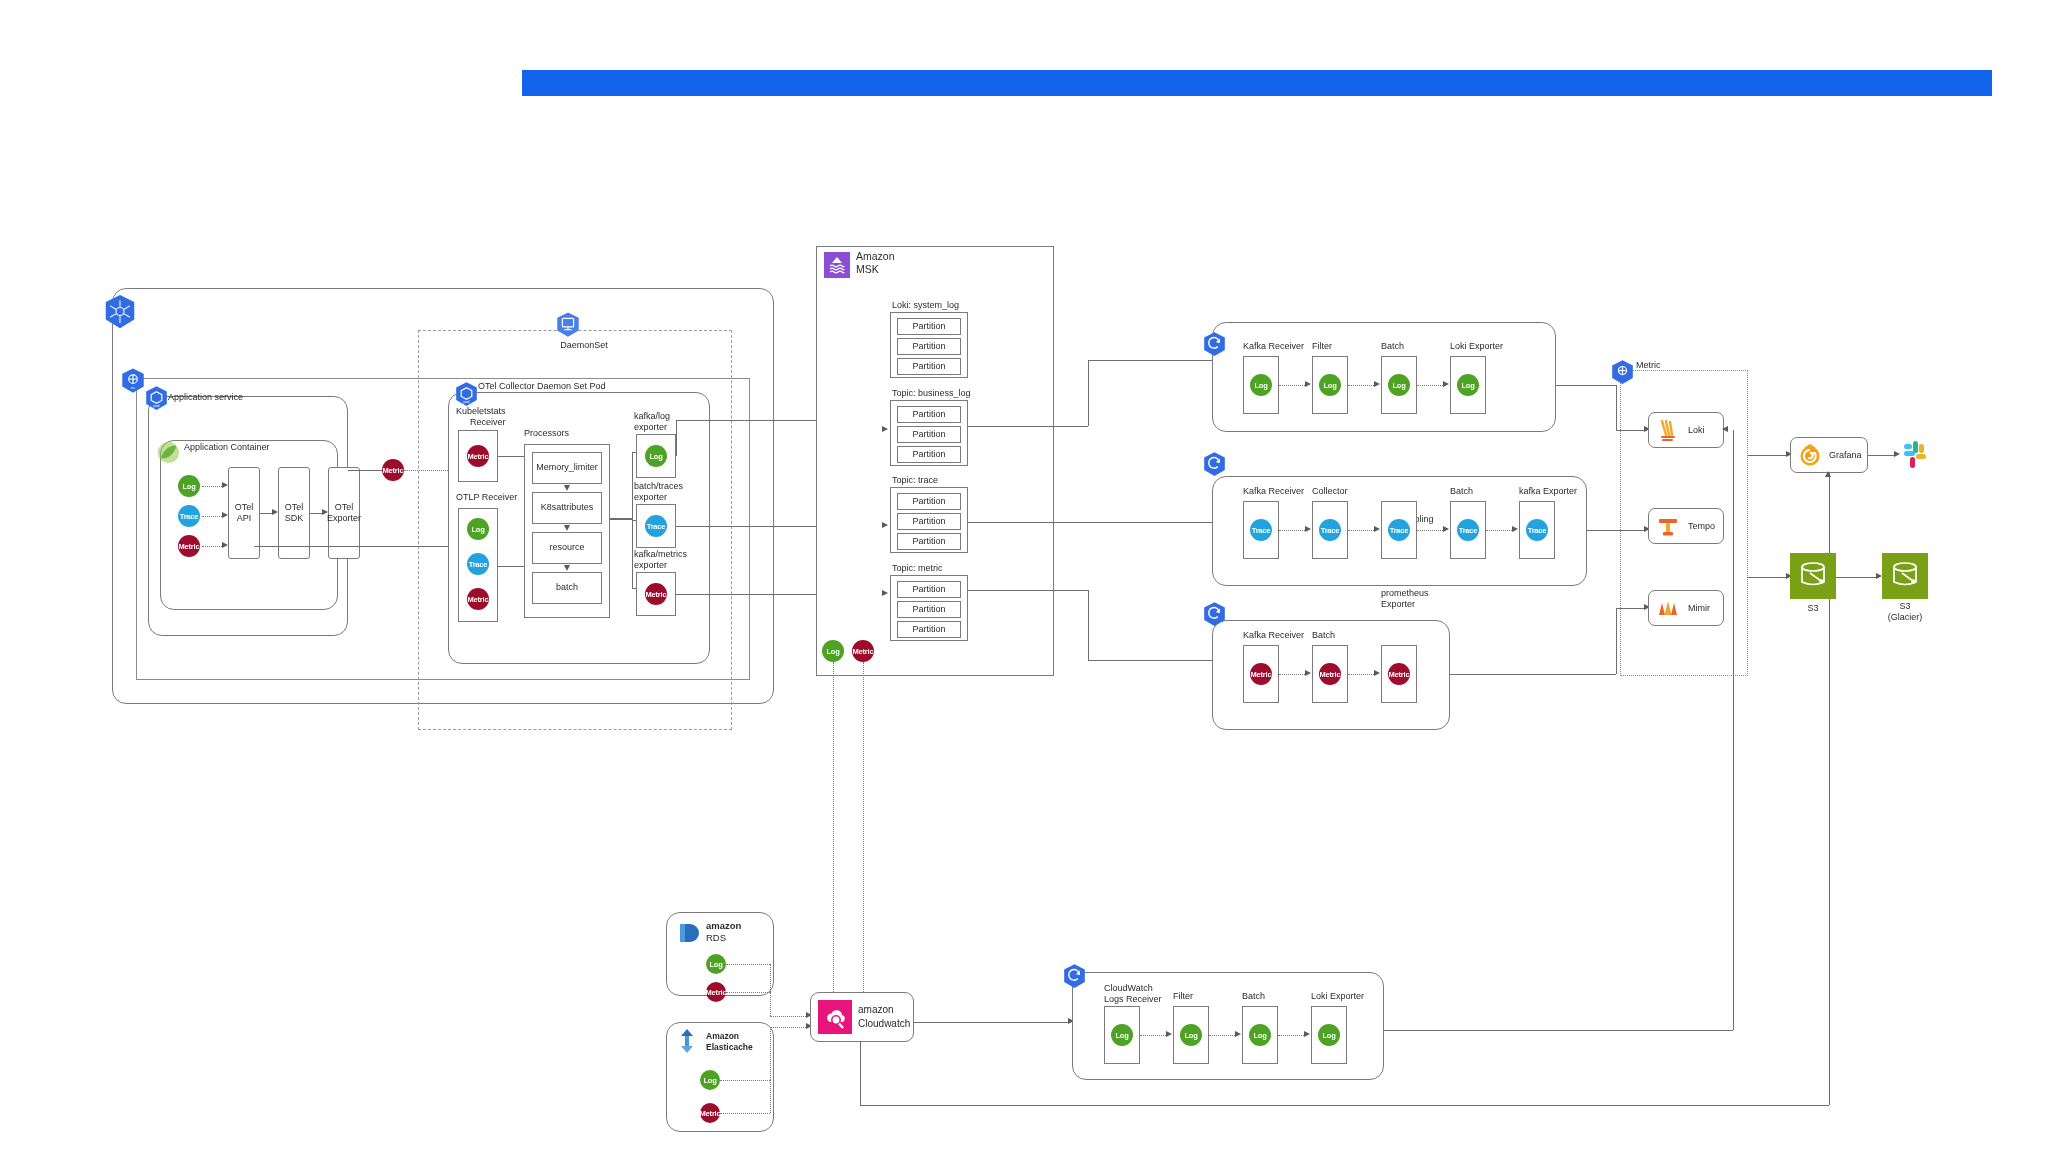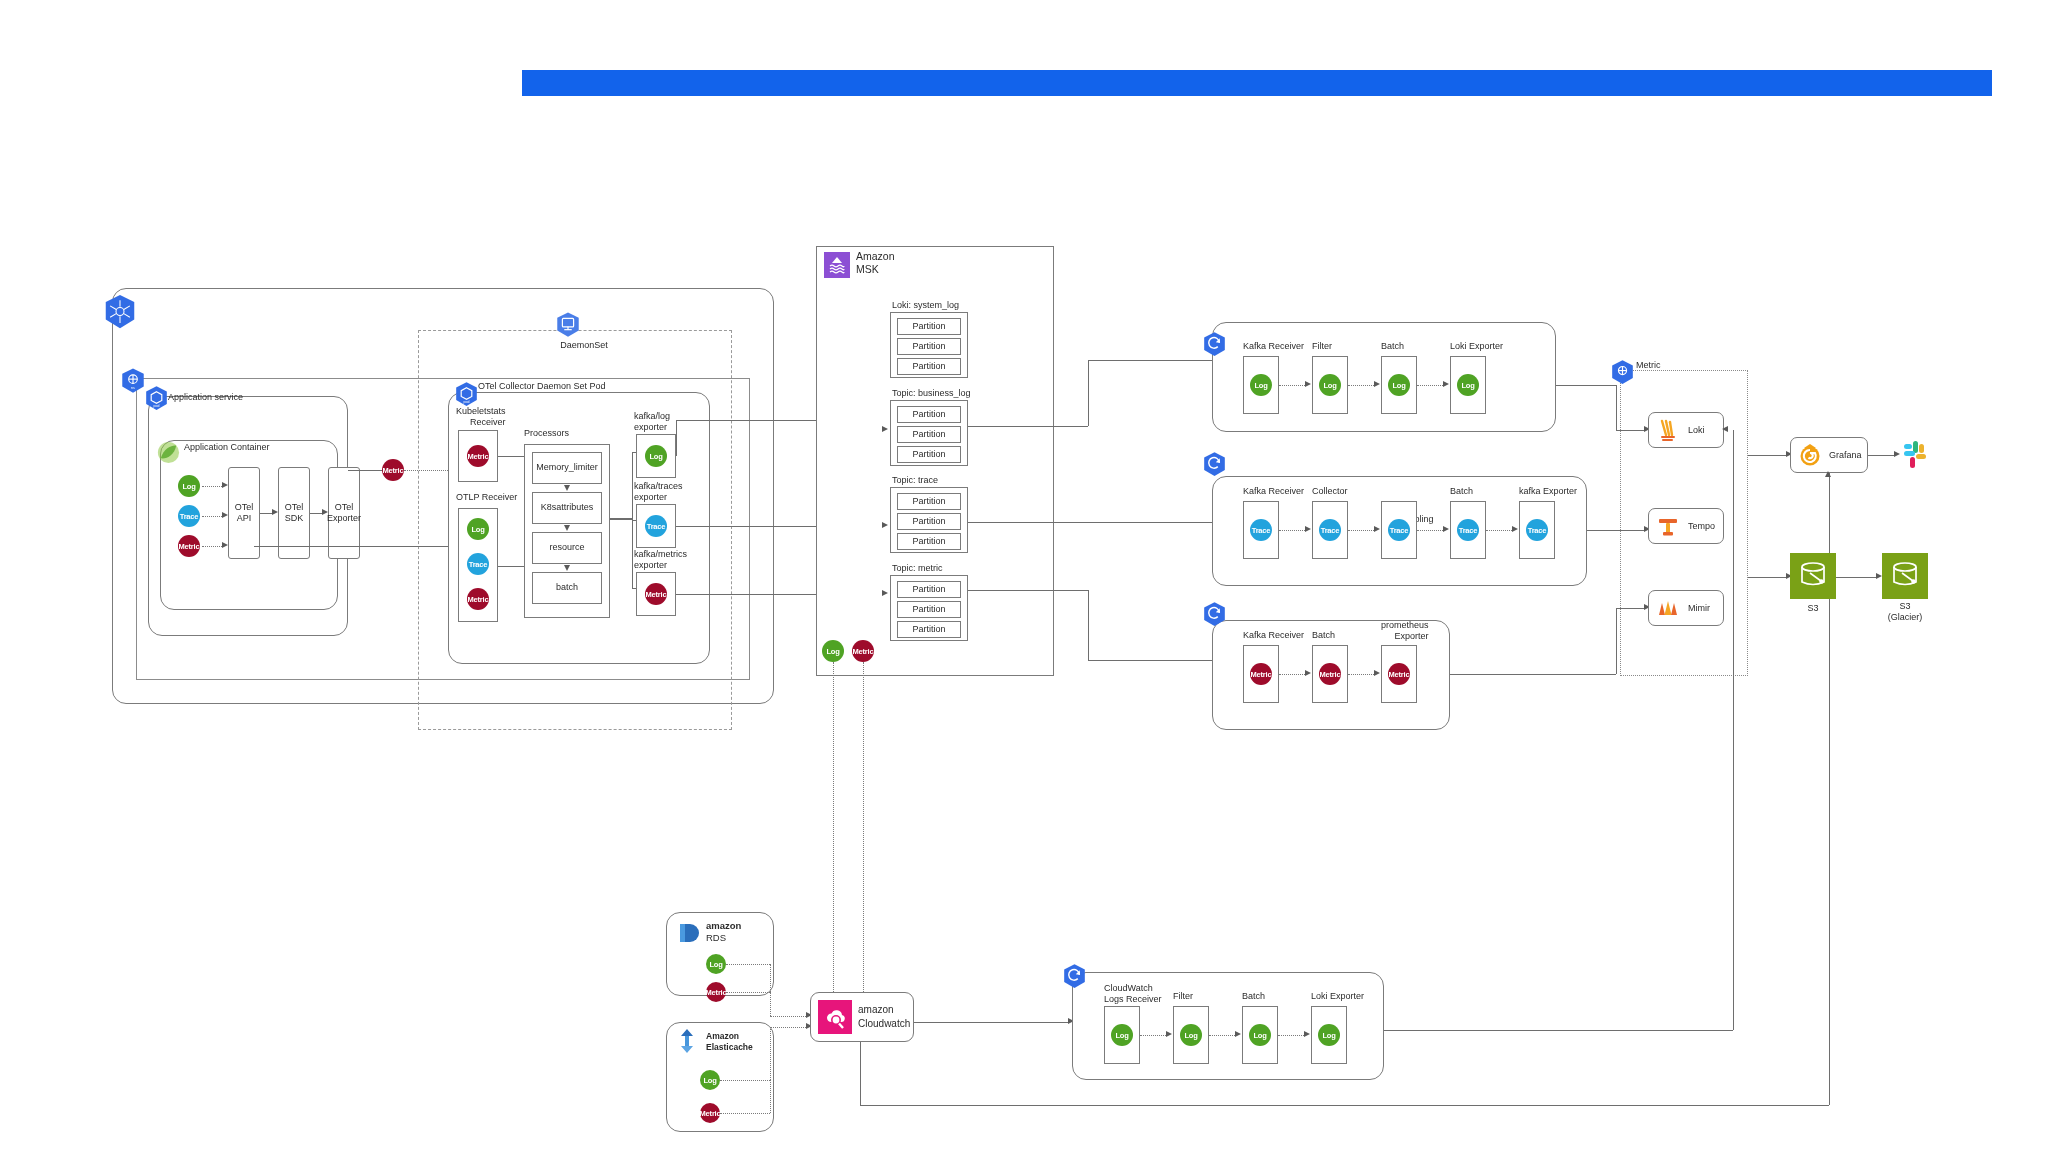--- a/index.html
+++ b/index.html
@@ -199,21 +199,21 @@
   <div class="ln h" style="left:632px;top:520px;width:16px;"></div>
   <div class="arw r" style="left:646px;top:516px;"></div>
   <div class="ln h" style="left:632px;top:588px;width:16px;"></div>
   <div class="arw r" style="left:646px;top:584px;"></div>
 
   <div class="cap" style="left:634px;top:411px;">kafka/log
 exporter</div>
   <div class="sbox" style="left:636px;top:434px;width:40px;height:44px;"></div>
   <div class="pill log" style="left:645px;top:445px;width:22px;height:22px;">Log</div>
 
-  <div class="cap" style="left:634px;top:481px;">kafka/traces
+  <div class="cap" style="left:634px;top:481px;">batch/traces
 exporter</div>
   <div class="sbox" style="left:636px;top:504px;width:40px;height:44px;"></div>
   <div class="pill trace" style="left:645px;top:515px;width:22px;height:22px;">Trace</div>
 
   <div class="cap" style="left:634px;top:549px;">kafka/metrics
 exporter</div>
   <div class="sbox" style="left:636px;top:572px;width:40px;height:44px;"></div>
   <div class="pill metric" style="left:645px;top:583px;width:22px;height:22px;">Metric</div>
 
   <div class="ln h" style="left:676px;top:420px;width:140px;"></div>
@@ -382,21 +382,21 @@
   <div class="pill metric" style="left:1250px;top:663px;width:22px;height:22px;">Metric</div>
   <div class="dln h" style="left:1279px;top:674px;width:28px;"></div>
   <div class="arw r" style="left:1305px;top:670px;"></div>
 
   <div class="cap" style="left:1312px;top:630px;">Batch</div>
   <div class="sbox" style="left:1312px;top:645px;width:36px;height:58px;"></div>
   <div class="pill metric" style="left:1319px;top:663px;width:22px;height:22px;">Metric</div>
   <div class="dln h" style="left:1348px;top:674px;width:28px;"></div>
   <div class="arw r" style="left:1374px;top:670px;"></div>
 
-  <div class="cap" style="left:1381px;top:620px;text-align:right;">prometheus
+  <div class="cap" style="left:1381px;top:588px;">prometheus
 Exporter</div>
   <div class="sbox" style="left:1381px;top:645px;width:36px;height:58px;"></div>
   <div class="pill metric" style="left:1388px;top:663px;width:22px;height:22px;">Metric</div>
 
   <div class="ln h" style="left:1450px;top:674px;width:166px;"></div>
   <div class="ln v" style="left:1616px;top:608px;height:66px;"></div>
   <div class="ln h" style="left:1616px;top:608px;width:30px;"></div>
   <div class="arw r" style="left:1644px;top:604px;"></div>
 
   <div class="dotbox" style="left:1620px;top:370px;width:128px;height:306px;"></div>

